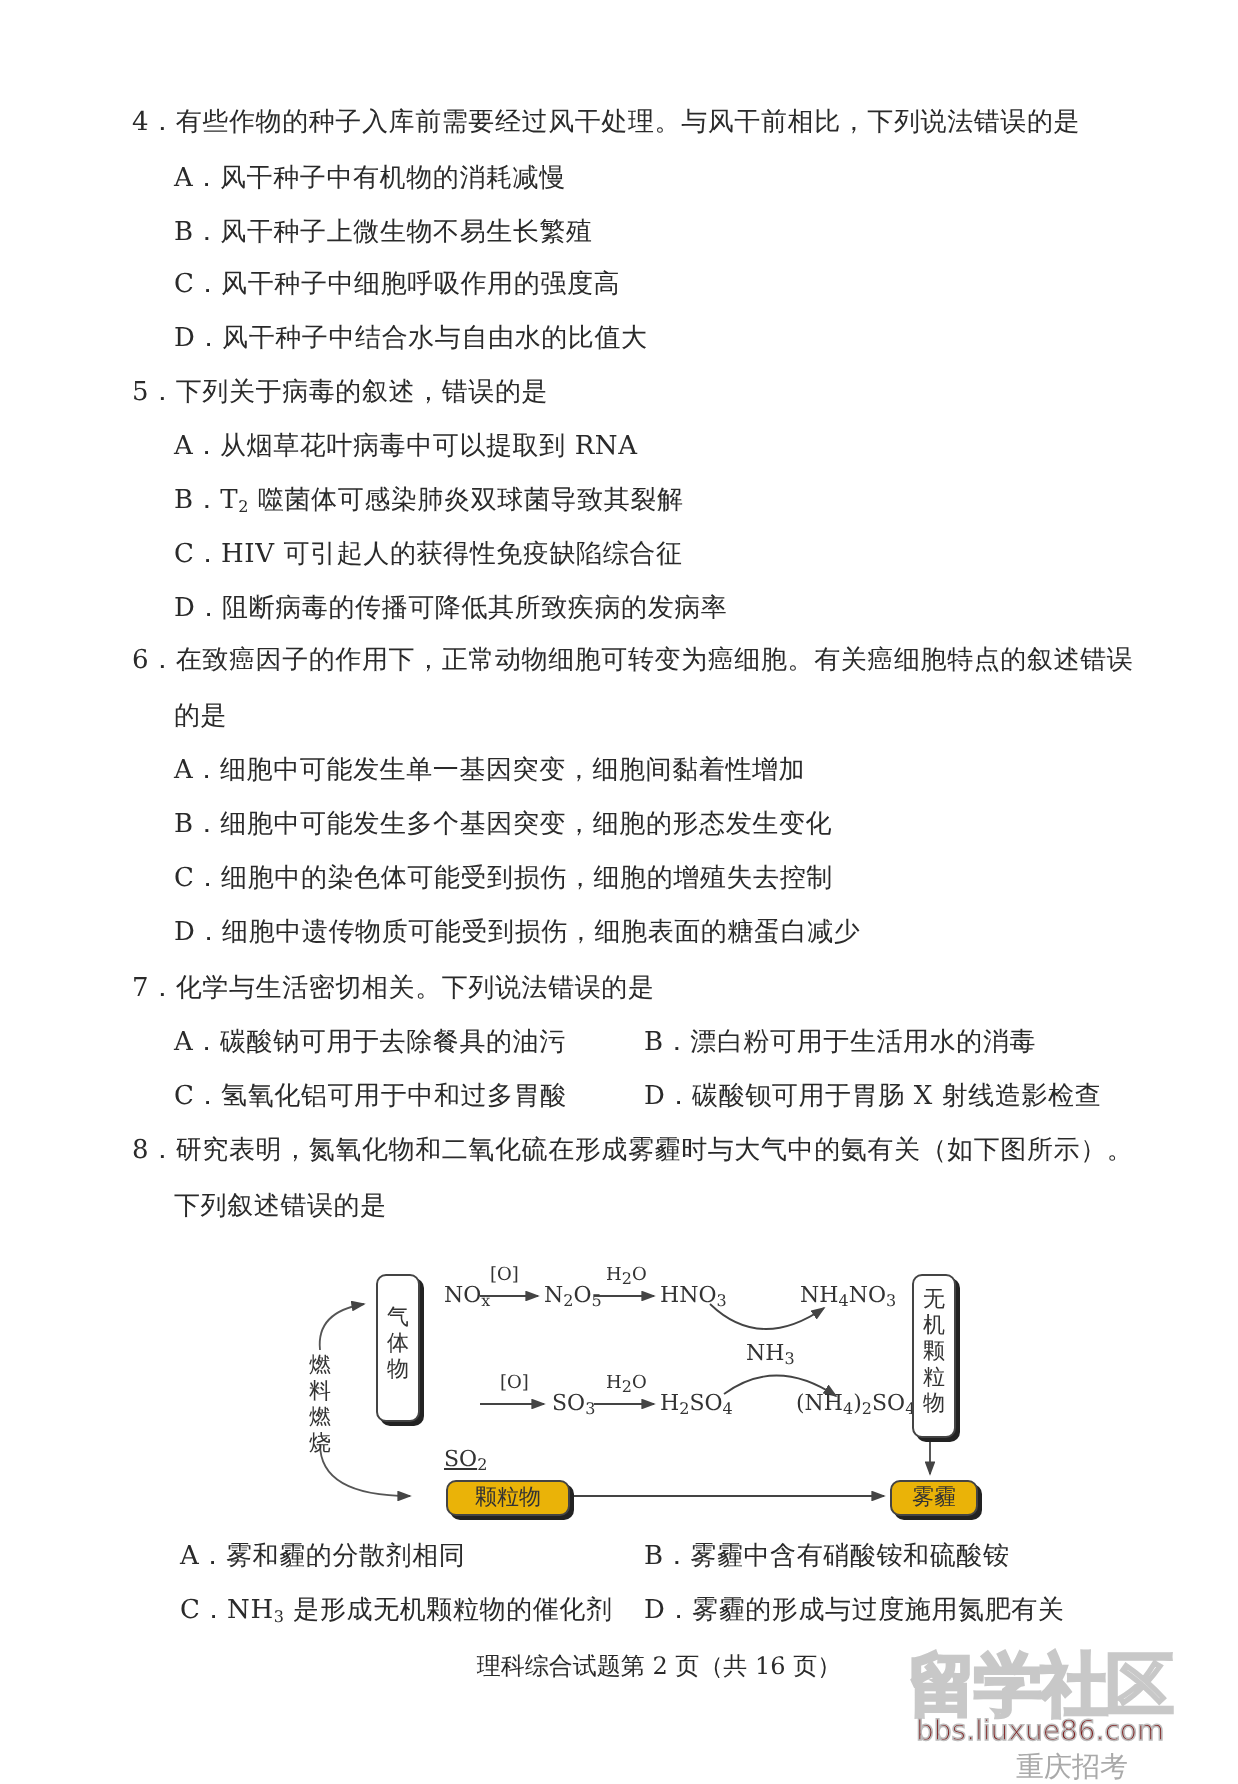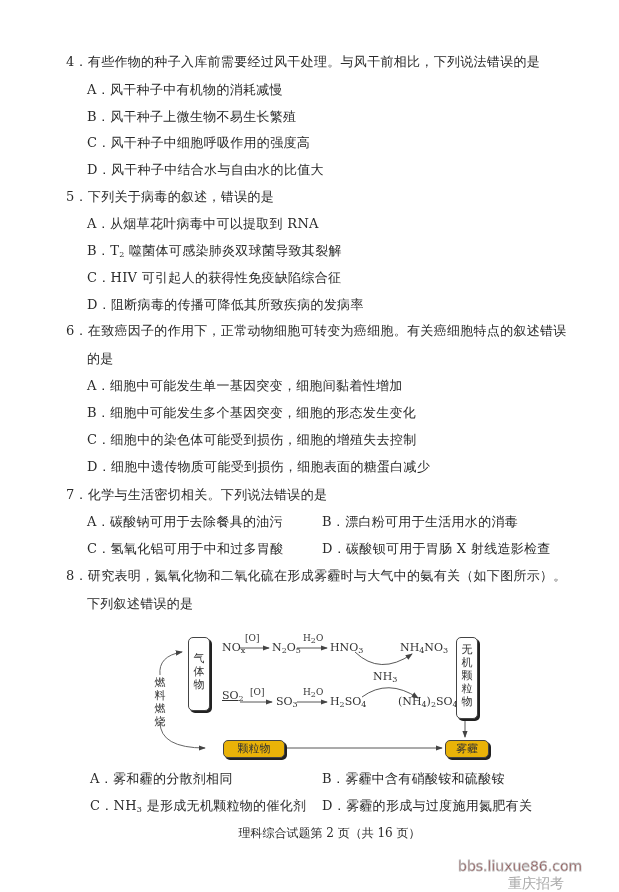--- a/index.html
+++ b/index.html
@@ -112,21 +112,21 @@
 
   <div class="dtext" style="left:222px;top:642px;"><span>NO</span><sub>x</sub></div>
   <div class="dtext-sm" style="left:245px;top:633px;">[O]</div>
   <div class="dtext" style="left:272px;top:642px;"><span>N</span><sub>2</sub><span>O</span><sub>5</sub></div>
   <div class="dtext-sm" style="left:303px;top:633px;"><span>H</span><sub>2</sub><span>O</span></div>
   <div class="dtext" style="left:330px;top:642px;"><span>HNO</span><sub>3</sub></div>
   <div class="dtext" style="left:400px;top:642px;"><span>NH</span><sub>4</sub><span>NO</span><sub>3</sub></div>
 
   <div class="dtext" style="left:373px;top:671px;"><span>NH</span><sub>3</sub></div>
 
-  <div class="dtext" style="left:222px;top:690px;text-decoration:underline;"><span>SO</span><sub>2</sub></div>
+  <div class="dtext" style="left:222px;top:724px;text-decoration:underline;"><span>SO</span><sub>2</sub></div>
   <div class="dtext-sm" style="left:250px;top:687px;">[O]</div>
   <div class="dtext" style="left:276px;top:696px;"><span>SO</span><sub>3</sub></div>
   <div class="dtext-sm" style="left:303px;top:687px;"><span>H</span><sub>2</sub><span>O</span></div>
   <div class="dtext" style="left:330px;top:696px;"><span>H</span><sub>2</sub><span>SO</span><sub>4</sub></div>
   <div class="dtext" style="left:398px;top:696px;"><span>(NH</span><sub>4</sub><span>)</span><sub>2</sub><span>SO</span><sub>4</sub></div>
 
   <div class="vbox" style="left:456px;top:637px;width:20px;height:80px;"></div>
   <div class="vtext" style="left:460px;top:643px;">
     <div>无</div>
     <div>机</div>
@@ -142,15 +142,16 @@
 
 <div class="line" style="left:90px;top:771px">A．雾和霾的分散剂相同</div>
 <div class="line opt2" style="top:771px">B．雾霾中含有硝酸铵和硫酸铵</div>
 <div class="line" style="left:90px;top:798px"><span>C．NH</span><sub>3</sub><span> 是形成无机颗粒物的催化剂</span></div>
 <div class="line opt2" style="top:798px">D．雾霾的形成与过度施用氮肥有关</div>
 
 <div class="footer" style="top:825px">理科综合试题第 2 页（共 16 页）</div>
 <div class="pagenum" style="top:851px">-63-</div>
 
 <div class="watermark">
+  <div class="wm-big">留学社区</div>
   <div class="wm-url">bbs.liuxue86.com</div>
   <div class="wm-sub">重庆招考</div>
 </div>
 
 </body></html>

